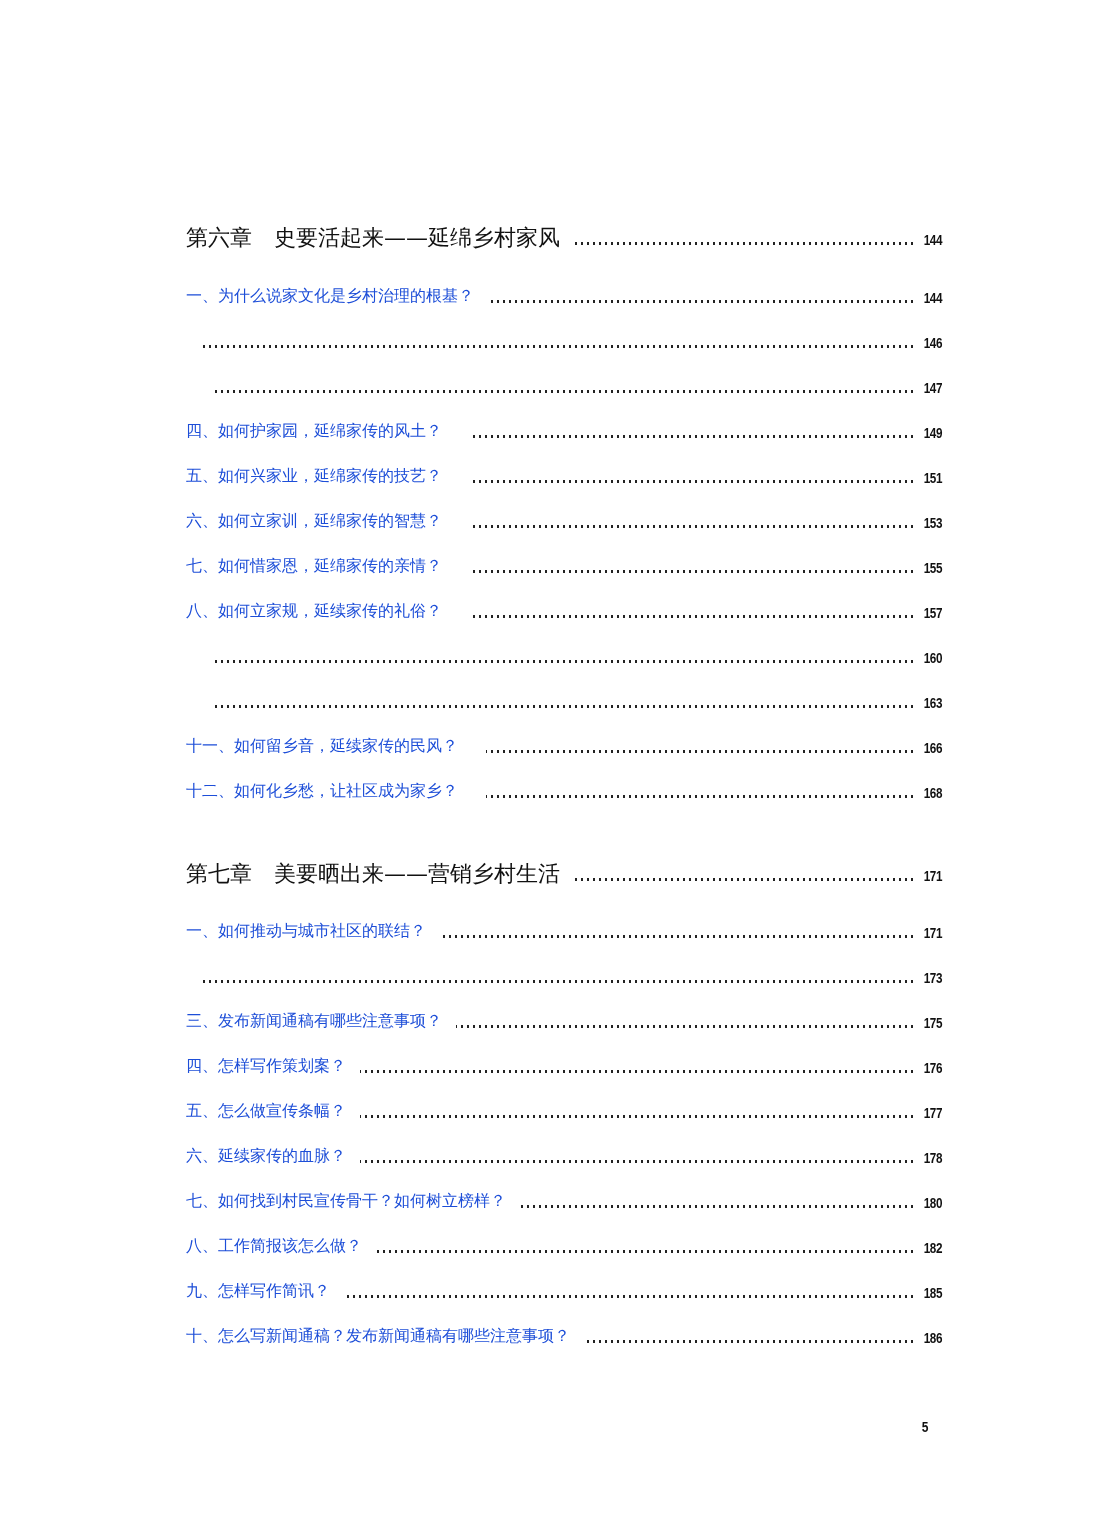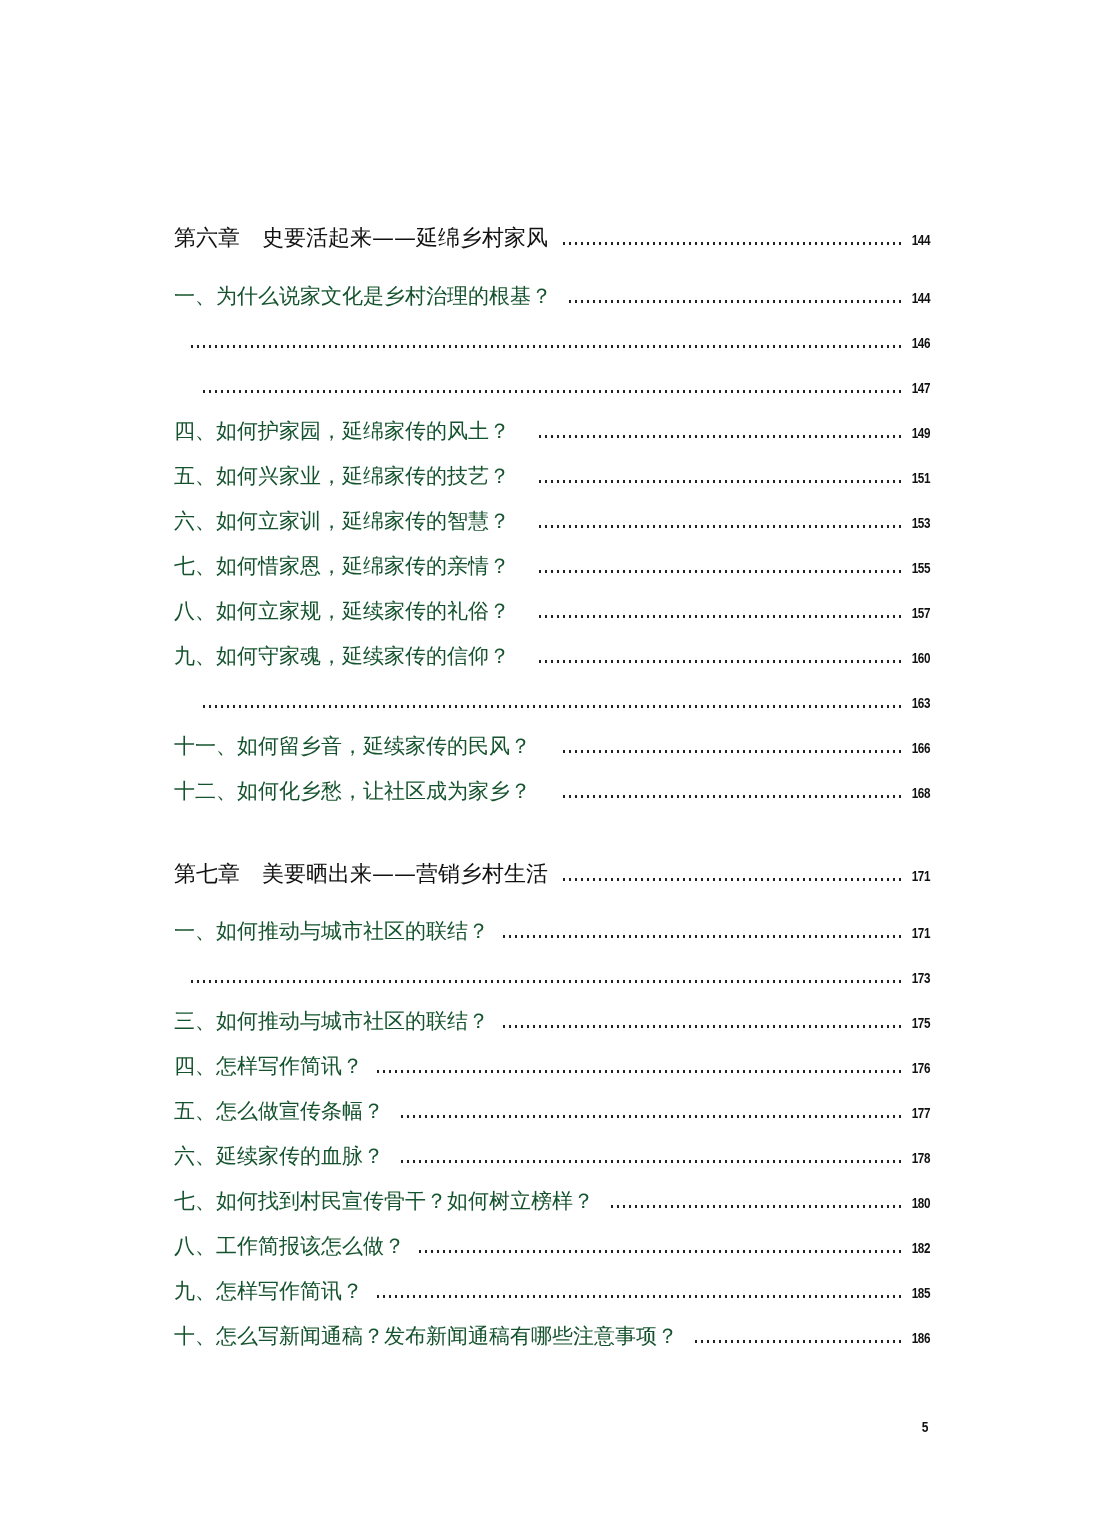--- a/index.html
+++ b/index.html
@@ -1,25 +1,25 @@
 <!DOCTYPE html>
 <html><head>
   <meta charset="utf-8">
   <style>
     html, body { margin: 0; padding: 0; background: #ffffff; }
     body { width: 1100px; height: 1537px; position: relative; overflow: hidden; color: #1a1a1a; }
     .page { position: absolute; left: 0; top: 0; width: 1100px; height: 1537px; background: #fff; }
     .toc { position: absolute; left: 174px; width: 756px; }
     .entry {
-      position: absolute; left: 0; width: 756px; height: 32px;
+      position: absolute; left: 12px; width: 756px; height: 32px;
       display: flex; align-items: flex-end;
     }
     .entry .title {
       font-family: Liberation Serif, serif;
-      font-size: 21px; white-space: nowrap; color: #14532d; line-height: 28px;
+      font-size: 16px; white-space: nowrap; color: #1d4ed8; line-height: 28px;
     }
     .entry.chapter .title {
       font-family: "DejaVu Sans", "Liberation Sans", sans-serif;
       font-size: 22px; color: #111; font-weight: normal;
     }
     .entry .leader {
       flex: 1; margin: 0 3px 7px 14px; height: 3px;
       background-image: radial-gradient(circle, #222 1.2px, transparent 1.4px);
       background-size: 6px 3px; background-repeat: repeat-x; background-position: right center;
     }
@@ -78,21 +78,20 @@
       <span class="title">七、如何惜家恩，延绵家传的亲情？</span>
       <span class="leader" style="margin-left:28px"></span>
       <span class="pg">155</span>
     </div>
     <div class="entry" style="top:593px">
       <span class="title">八、如何立家规，延续家传的礼俗？</span>
       <span class="leader" style="margin-left:28px"></span>
       <span class="pg">157</span>
     </div>
     <div class="entry" style="top:638px">
-      <span class="title">九、如何守家魂，延续家传的信仰？</span>
       <span class="leader" style="margin-left:28px"></span>
       <span class="pg">160</span>
     </div>
     <div class="entry" style="top:683px">
       <span class="leader" style="margin-left:28px"></span>
       <span class="pg">163</span>
     </div>
     <div class="entry" style="top:728px">
       <span class="title">十一、如何留乡音，延续家传的民风？</span>
       <span class="leader" style="margin-left:28px"></span>
@@ -112,26 +111,26 @@
     <div class="entry" style="top:913px">
       <span class="title">一、如何推动与城市社区的联结？</span>
       <span class="leader"></span>
       <span class="pg">171</span>
     </div>
     <div class="entry" style="top:958px">
       <span class="leader"></span>
       <span class="pg">173</span>
     </div>
     <div class="entry" style="top:1003px">
-      <span class="title">三、如何推动与城市社区的联结？</span>
+      <span class="title">三、发布新闻通稿有哪些注意事项？</span>
       <span class="leader"></span>
       <span class="pg">175</span>
     </div>
     <div class="entry" style="top:1048px">
-      <span class="title">四、怎样写作简讯？</span>
+      <span class="title">四、怎样写作策划案？</span>
       <span class="leader"></span>
       <span class="pg">176</span>
     </div>
     <div class="entry" style="top:1093px">
       <span class="title">五、怎么做宣传条幅？</span>
       <span class="leader"></span>
       <span class="pg">177</span>
     </div>
     <div class="entry" style="top:1138px">
       <span class="title">六、延续家传的血脉？</span>

